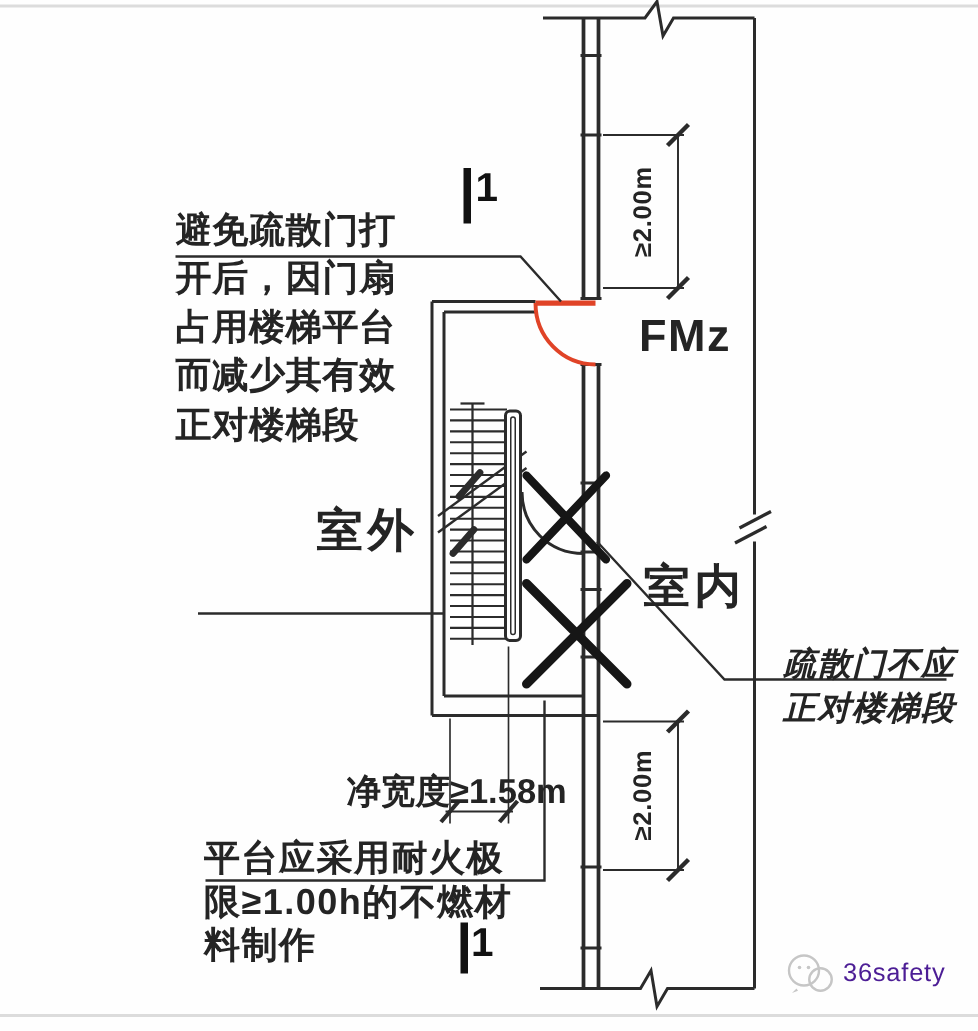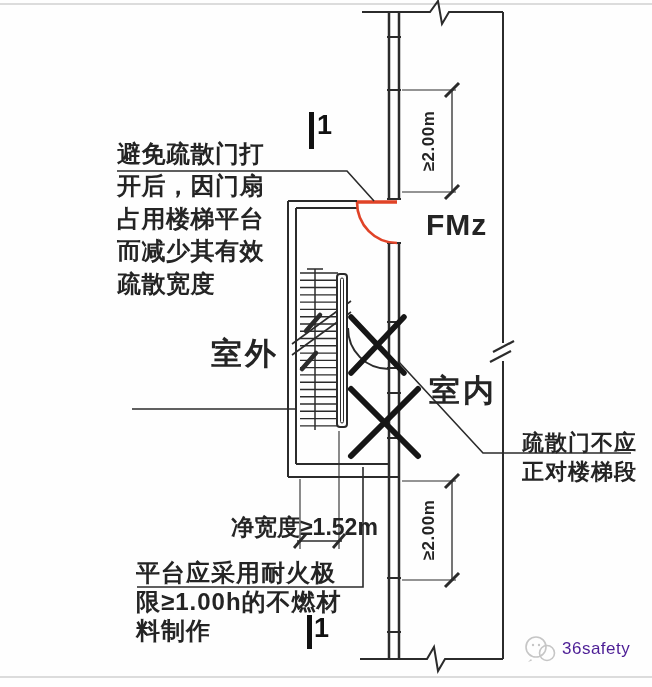--- a/index.html
+++ b/index.html
@@ -13,21 +13,21 @@
   svg.linework{position:absolute;left:0;top:0;}
   .txt{
     position:absolute;color:#242424;font-weight:700;white-space:pre-line;
     line-height:1.35;letter-spacing:0.5px;
   }
   .ann{font-size:24px;}
   .ann.a1{left:117px;top:138px;line-height:32.4px;width:160px;}
   .ann.a2{left:131px;top:381px;line-height:31.5px;width:180px;}
   .ann.a3{left:136px;top:559px;line-height:28.8px;width:230px;letter-spacing:1px;}
   .clearwidth{left:231px;top:512px;font-size:23px;letter-spacing:0px;}
-  .doorfacing{left:522px;top:429px;font-size:22px;line-height:28.5px;letter-spacing:1px;}
+  .doorfacing{left:522px;top:429px;font-size:22px;line-height:28.5px;letter-spacing:1px;font-style:italic;}
   .room{font-size:31px;letter-spacing:3px;}
   .room.outdoor{left:211px;top:333px;}
   .room.indoor{left:429px;top:339px;margin-top:31px;}
   .doortag{left:402px;top:205px;font-size:30px;letter-spacing:1px;margin-left:24px;}
   .dim{
     position:absolute;width:92px;height:20px;text-align:center;
     font-size:17px;font-weight:700;color:#242424;letter-spacing:0.5px;
     transform:rotate(-90deg);
   }
   .dim.d1{left:383px;top:131px;}
@@ -175,25 +175,25 @@
     <g fill="#111">
       <rect x="309" y="112" width="5" height="37"></rect>
       <rect x="307" y="615" width="5" height="34"></rect>
     </g>
   </svg>
 
   <div class="txt ann a1">避免疏散门打
 开后，因门扇
 占用楼梯平台
 而减少其有效
-疏散宽度</div>
+正对楼梯段</div>
   <div class="txt ann a3">平台应采用耐火极
 限≥1.00h的不燃材
 料制作</div>
-  <div class="txt clearwidth">净宽度≥1.52m</div>
+  <div class="txt clearwidth">净宽度≥1.58m</div>
   <div class="txt doorfacing">疏散门不应
 正对楼梯段</div>
 
   <div class="txt room outdoor">室外</div>
   <div class="txt room indoor">室内</div>
   <div class="txt doortag">FMz</div>
 
   <div class="dim d1">≥2.00m</div>
   <div class="dim d2">≥2.00m</div>
 

